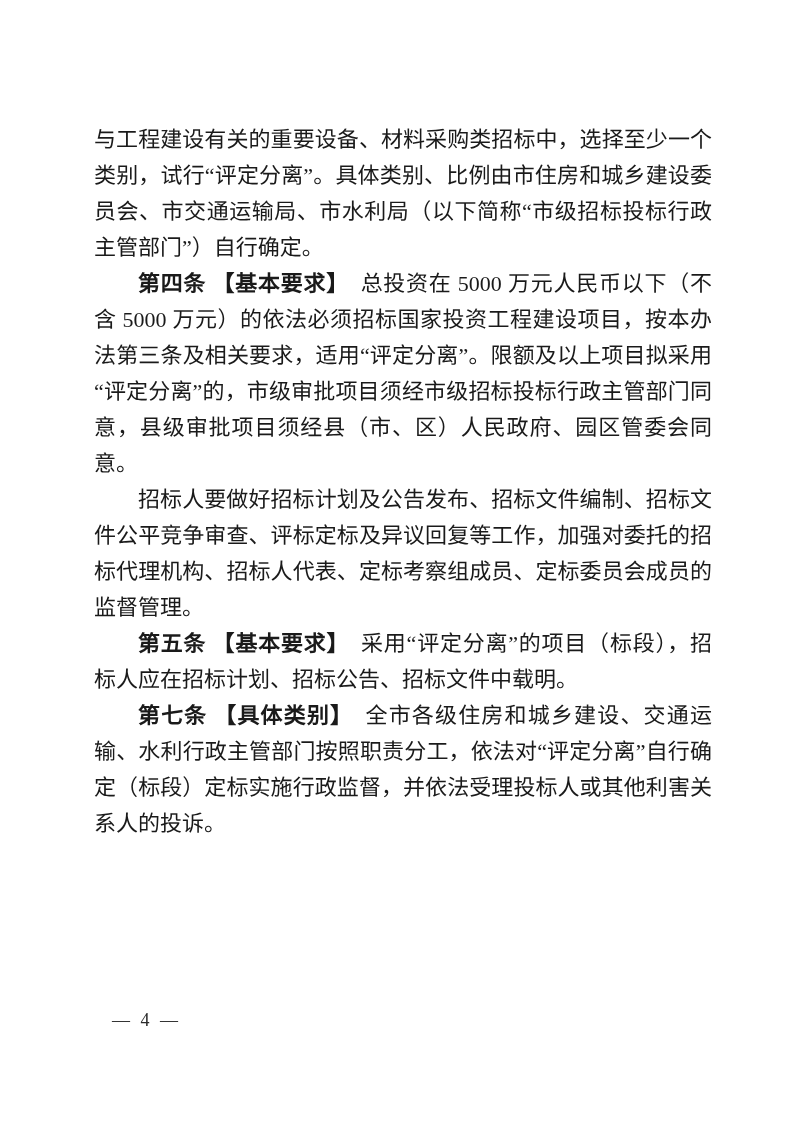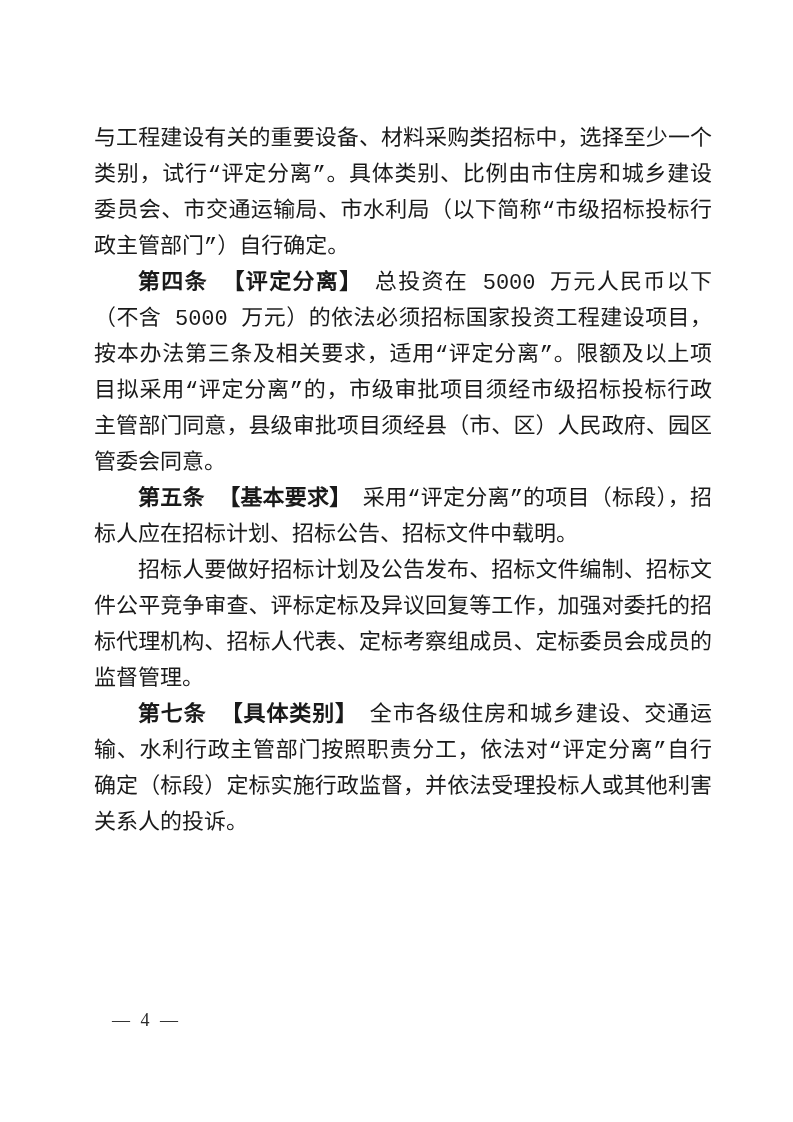--- a/index.html
+++ b/index.html
@@ -23,21 +23,20 @@
     width: 618px;
     font-size: 22px;
     line-height: 36px;
     text-align: justify;
     text-justify: inter-ideograph;
     letter-spacing: 0;
   }
   .para {
     margin: 0;
     padding: 0;
-    font-family: Liberation Mono, monospace;
   }
   .para.indent {
     text-indent: 2em;
   }
   .article-heading {
     font-weight: bold;
   }
   .footer {
     position: absolute;
     left: 112px;
@@ -47,19 +46,19 @@
     letter-spacing: 3px;
     color: #2a2a2a;
   }
 </style>
 </head>
 <body>
 
 <div class="page">
   <div class="content">
     <p class="para"><span>与工程建设有关的重要设备、材料采购类招标中，选择至少一个类别，试行“评定分离”。具体类别、比例由市住房和城乡建设委员会、市交通运输局、市水利局（以下简称“市级招标投标行政主管部门”）自行确定。</span></p>
-    <p class="para indent"><span class="article-heading">第四条 【评定分离】</span><span>　总投资在 5000 万元人民币以下（不含 5000 万元）的依法必须招标国家投资工程建设项目，按本办法第三条及相关要求，适用“评定分离”。限额及以上项目拟采用“评定分离”的，市级审批项目须经市级招标投标行政主管部门同意，县级审批项目须经县（市、区）人民政府、园区管委会同意。</span></p>
+    <p class="para indent"><span class="article-heading">第四条 【基本要求】</span><span>　总投资在 5000 万元人民币以下（不含 5000 万元）的依法必须招标国家投资工程建设项目，按本办法第三条及相关要求，适用“评定分离”。限额及以上项目拟采用“评定分离”的，市级审批项目须经市级招标投标行政主管部门同意，县级审批项目须经县（市、区）人民政府、园区管委会同意。</span></p>
+    <p class="para indent"><span>招标人要做好招标计划及公告发布、招标文件编制、招标文件公平竞争审查、评标定标及异议回复等工作，加强对委托的招标代理机构、招标人代表、定标考察组成员、定标委员会成员的监督管理。</span></p>
     <p class="para indent"><span class="article-heading">第五条 【基本要求】</span><span>　采用“评定分离”的项目（标段），招标人应在招标计划、招标公告、招标文件中载明。</span></p>
-    <p class="para indent"><span>招标人要做好招标计划及公告发布、招标文件编制、招标文件公平竞争审查、评标定标及异议回复等工作，加强对委托的招标代理机构、招标人代表、定标考察组成员、定标委员会成员的监督管理。</span></p>
     <p class="para indent"><span class="article-heading">第七条 【具体类别】</span><span>　全市各级住房和城乡建设、交通运输、水利行政主管部门按照职责分工，依法对“评定分离”自行确定（标段）定标实施行政监督，并依法受理投标人或其他利害关系人的投诉。</span></p>
   </div>
   <div class="footer">— 4 —</div>
 </div>
 
 </body></html>

